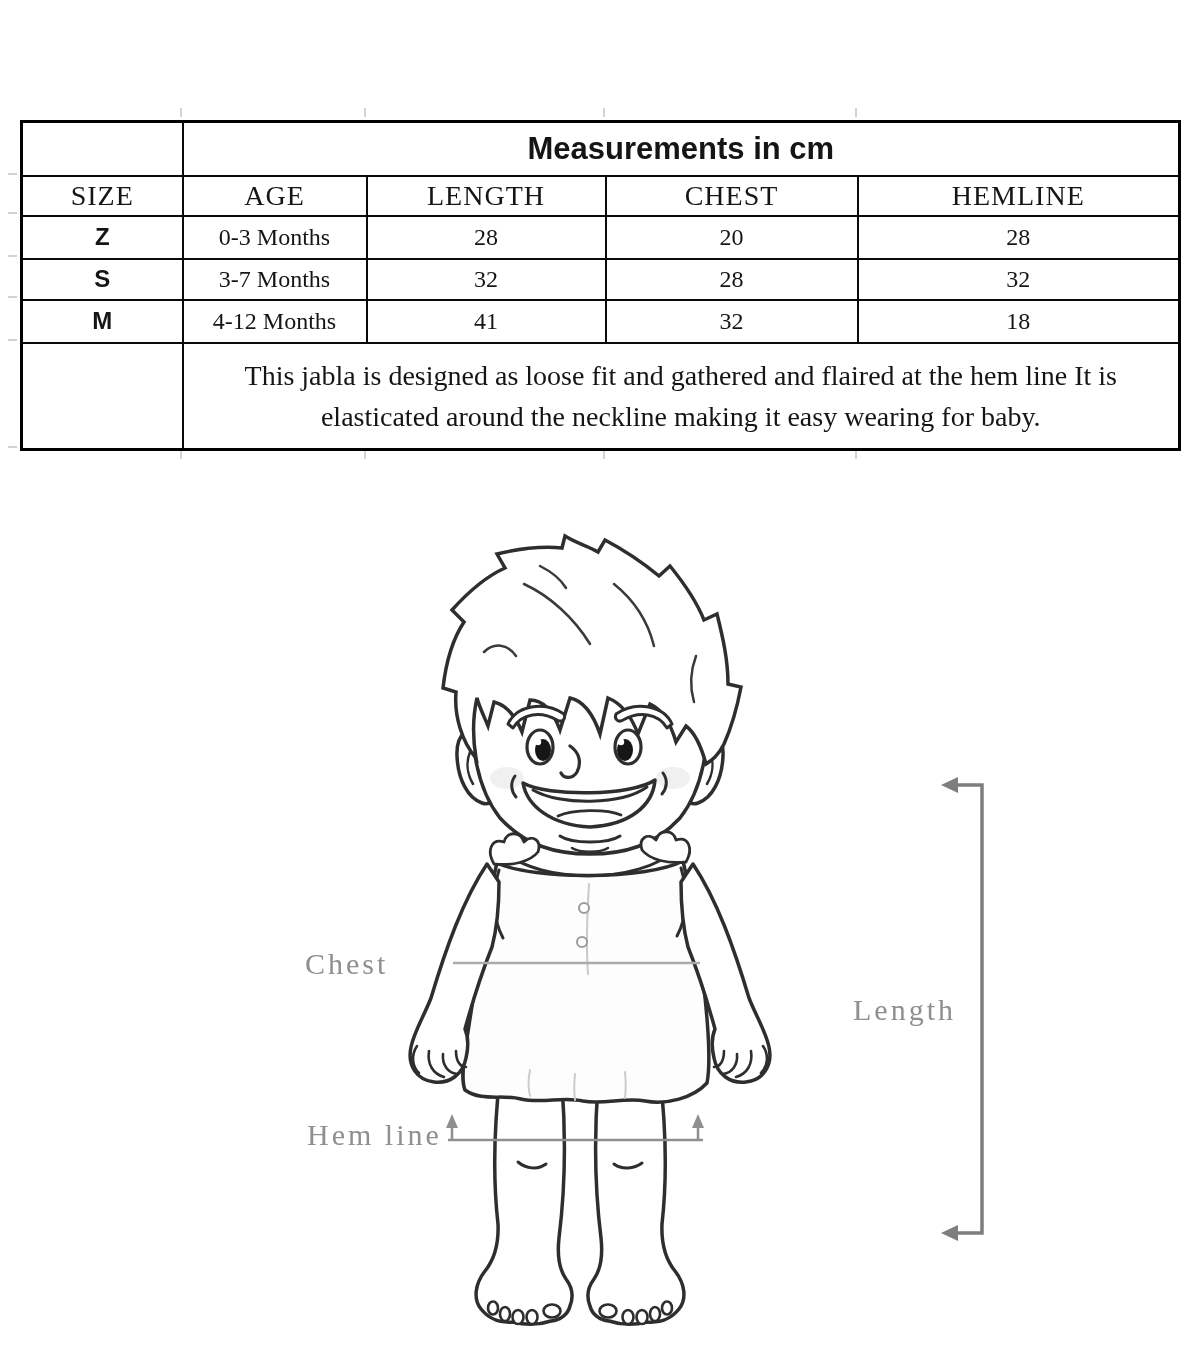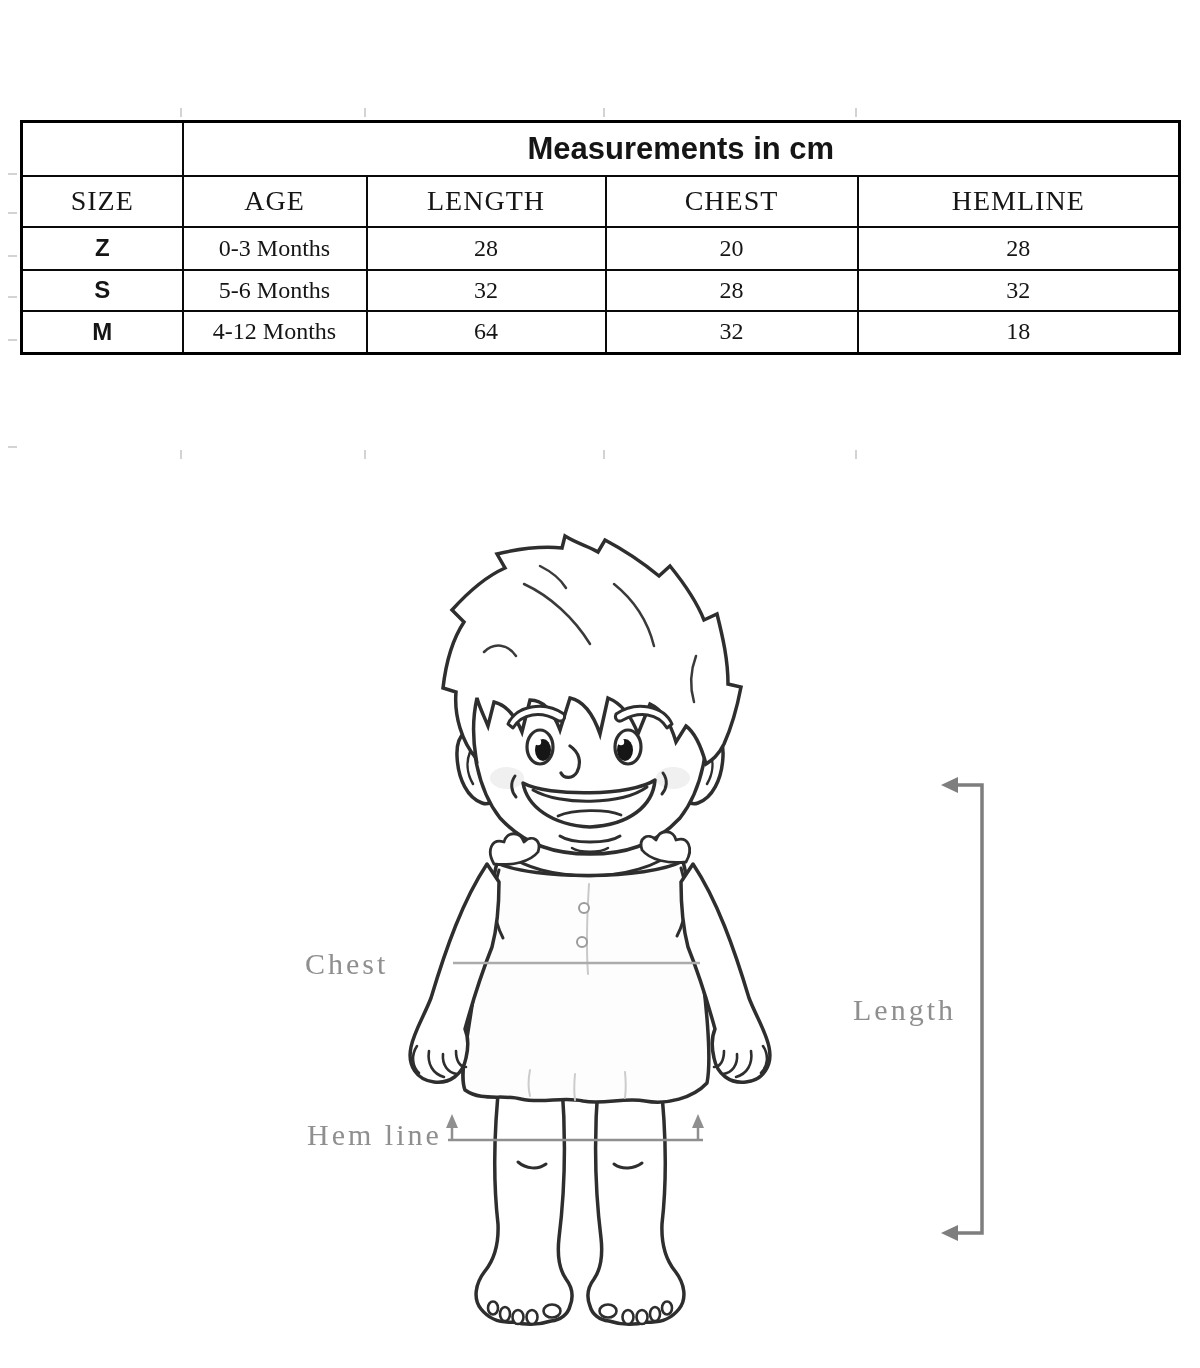--- a/index.html
+++ b/index.html
@@ -6,21 +6,21 @@
   body{width:1200px;height:1368px;position:relative;overflow:hidden;
        font-family:"Liberation Serif",serif;color:#111;}
 
   
   .chart-wrap{position:absolute;left:20px;top:120px;border-radius:10px;}
   table.sizechart{border-collapse:collapse;table-layout:fixed;width:1158px;
                   border:3px solid #000;}
   table.sizechart td{border:2px solid #0a0a0a;text-align:center;vertical-align:middle;
                      padding:0;overflow:hidden;}
   tr.r-title{height:54px;}
-  tr.r-head{height:51px;}
+  tr.r-head{height:40px;}
   tr.r-z{height:43px;}
   tr.r-s{height:41px;}
   tr.r-m{height:43px;}
   tr.r-desc{height:107px;}
   .cell-title{font-family:"Liberation Sans",sans-serif;font-weight:700;font-size:31px;color:#151515;}
   .cell-head{font-family:"Liberation Serif",serif;font-size:28px;letter-spacing:1px;color:#151515;}
   .cell-size{font-family:"Liberation Sans",sans-serif;font-weight:700;font-size:24px;color:#151515;}
   .cell-val{font-family:"Liberation Serif",serif;font-size:24px;color:#151515;}
   .cell-desc{font-family:"Liberation Serif",serif;font-size:28px;color:#151515;}
   .cell-desc .line{line-height:41px;}
@@ -77,31 +77,38 @@
       </tr>
       <tr class="r-z">
         <td class="cell-size">Z</td>
         <td class="cell-val">0-3 Months</td>
         <td class="cell-val">28</td>
         <td class="cell-val">20</td>
         <td class="cell-val">28</td>
       </tr>
       <tr class="r-s">
         <td class="cell-size">S</td>
-        <td class="cell-val">5-6 Months</td>
+        <td class="cell-val">3-7 Months</td>
         <td class="cell-val">32</td>
         <td class="cell-val">28</td>
         <td class="cell-val">32</td>
       </tr>
       <tr class="r-m">
         <td class="cell-size">M</td>
         <td class="cell-val">4-12 Months</td>
-        <td class="cell-val">64</td>
+        <td class="cell-val">41</td>
         <td class="cell-val">32</td>
         <td class="cell-val">18</td>
+      </tr>
+      <tr class="r-desc">
+        <td></td>
+        <td colspan="4" class="cell-desc">
+          <div class="line">This jabla is designed as loose fit and gathered and flaired at the hem line  It is</div>
+          <div class="line">elasticated around the neckline making it easy wearing for baby.</div>
+        </td>
       </tr>
     </tbody>
   </table>
 </div>
 
 <svg class="figure" width="1200" height="908" viewBox="0 460 1200 908">
 
   <g stroke="#2e2e2e" fill="none" stroke-linecap="round" stroke-linejoin="round">
 
     <path fill="#ffffff" stroke-width="3.5" d="M 486,734 C 468,724 456,734 457,756 C 458,780 468,798 482,803 C 490,806 495,800 496,792 C 497,772 492,752 486,734 Z"></path>

